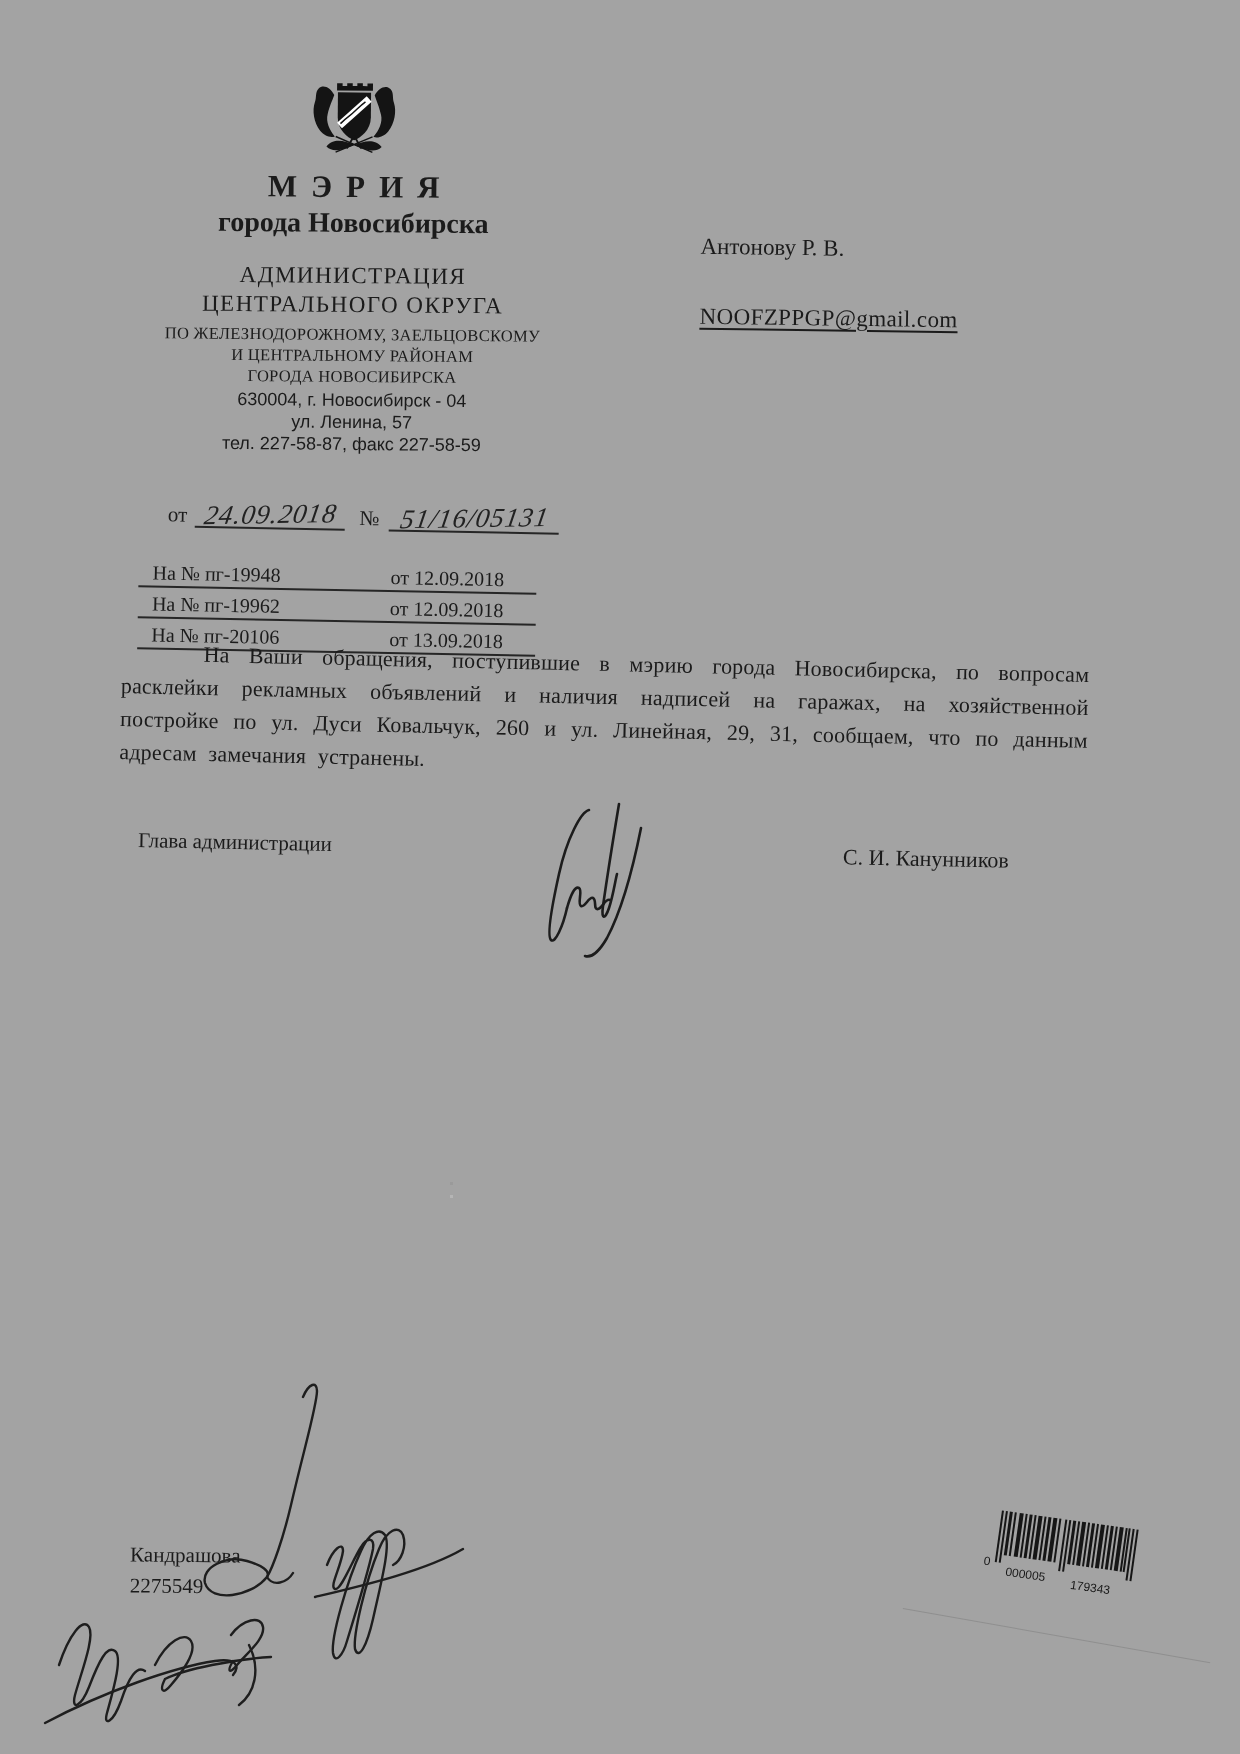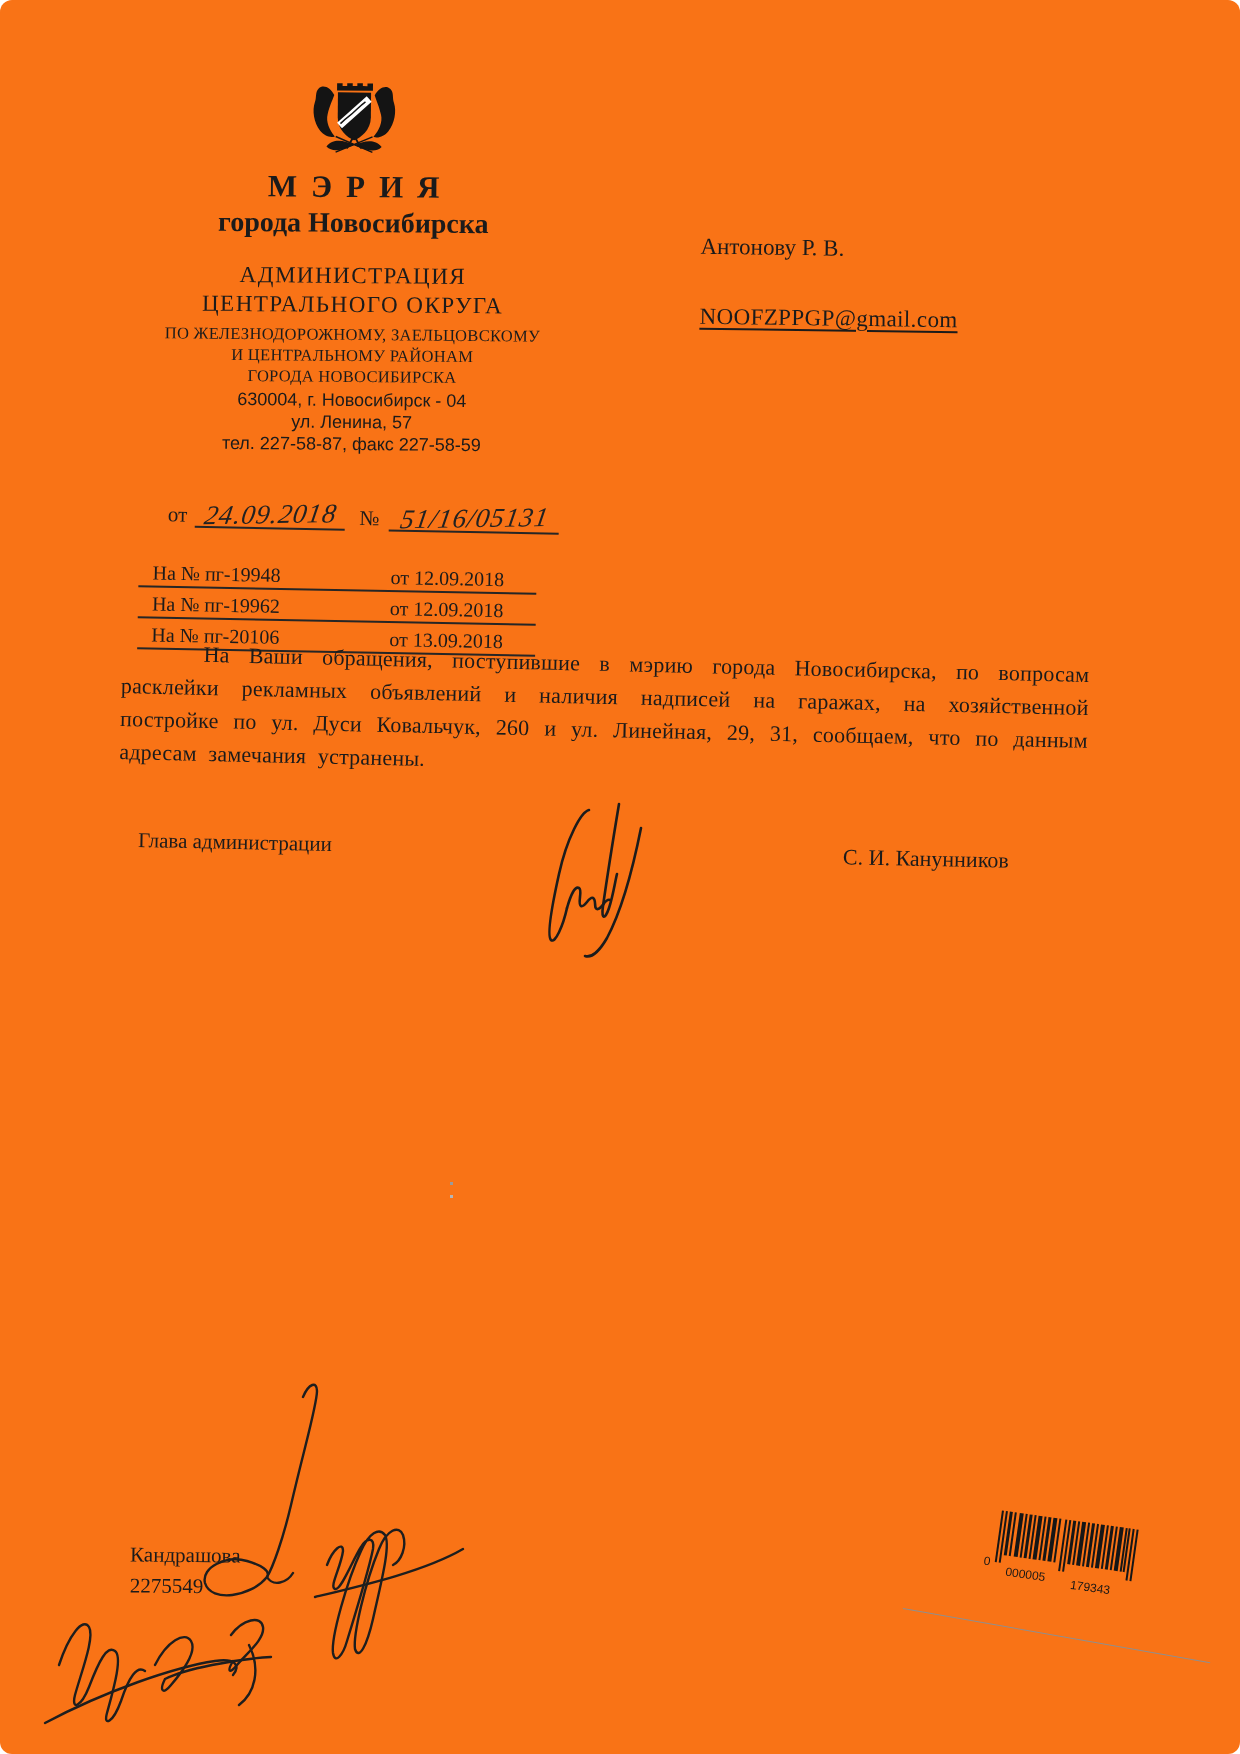--- a/index.html
+++ b/index.html
@@ -1,19 +1,19 @@
 <!DOCTYPE html>
 <html><head>
 <meta charset="utf-8">
 <style>
   html,body{margin:0;padding:0;background:#ffffff;}
   .page{
     position:relative;width:1240px;height:1754px;margin:0 auto;
-    background:#f97316;overflow:hidden;
-    font-family:"Liberation Serif",serif;color:#1b1b1b;border-radius:12px;
+    background:#a3a3a3;overflow:hidden;
+    font-family:"Liberation Serif",serif;color:#1b1b1b;
   }
   .abs{position:absolute;}
   
   .letterhead{left:118px;top:78px;width:470px;text-align:center;transform:rotate(.5deg);}
   .emblem{display:block;margin:0 auto 6px auto;width:92px;height:86px;}
   .org1{font-size:31px;font-weight:bold;letter-spacing:14px;padding-left:14px;line-height:34px;}
   .org2{font-size:28px;font-weight:bold;line-height:32px;margin-top:3px;}
   .div1{font-size:23px;line-height:29px;letter-spacing:1.5px;margin-top:22px;}
   .small-caps-line{font-size:16.5px;line-height:21px;letter-spacing:.3px;}
   .districts{margin-top:5px;}

